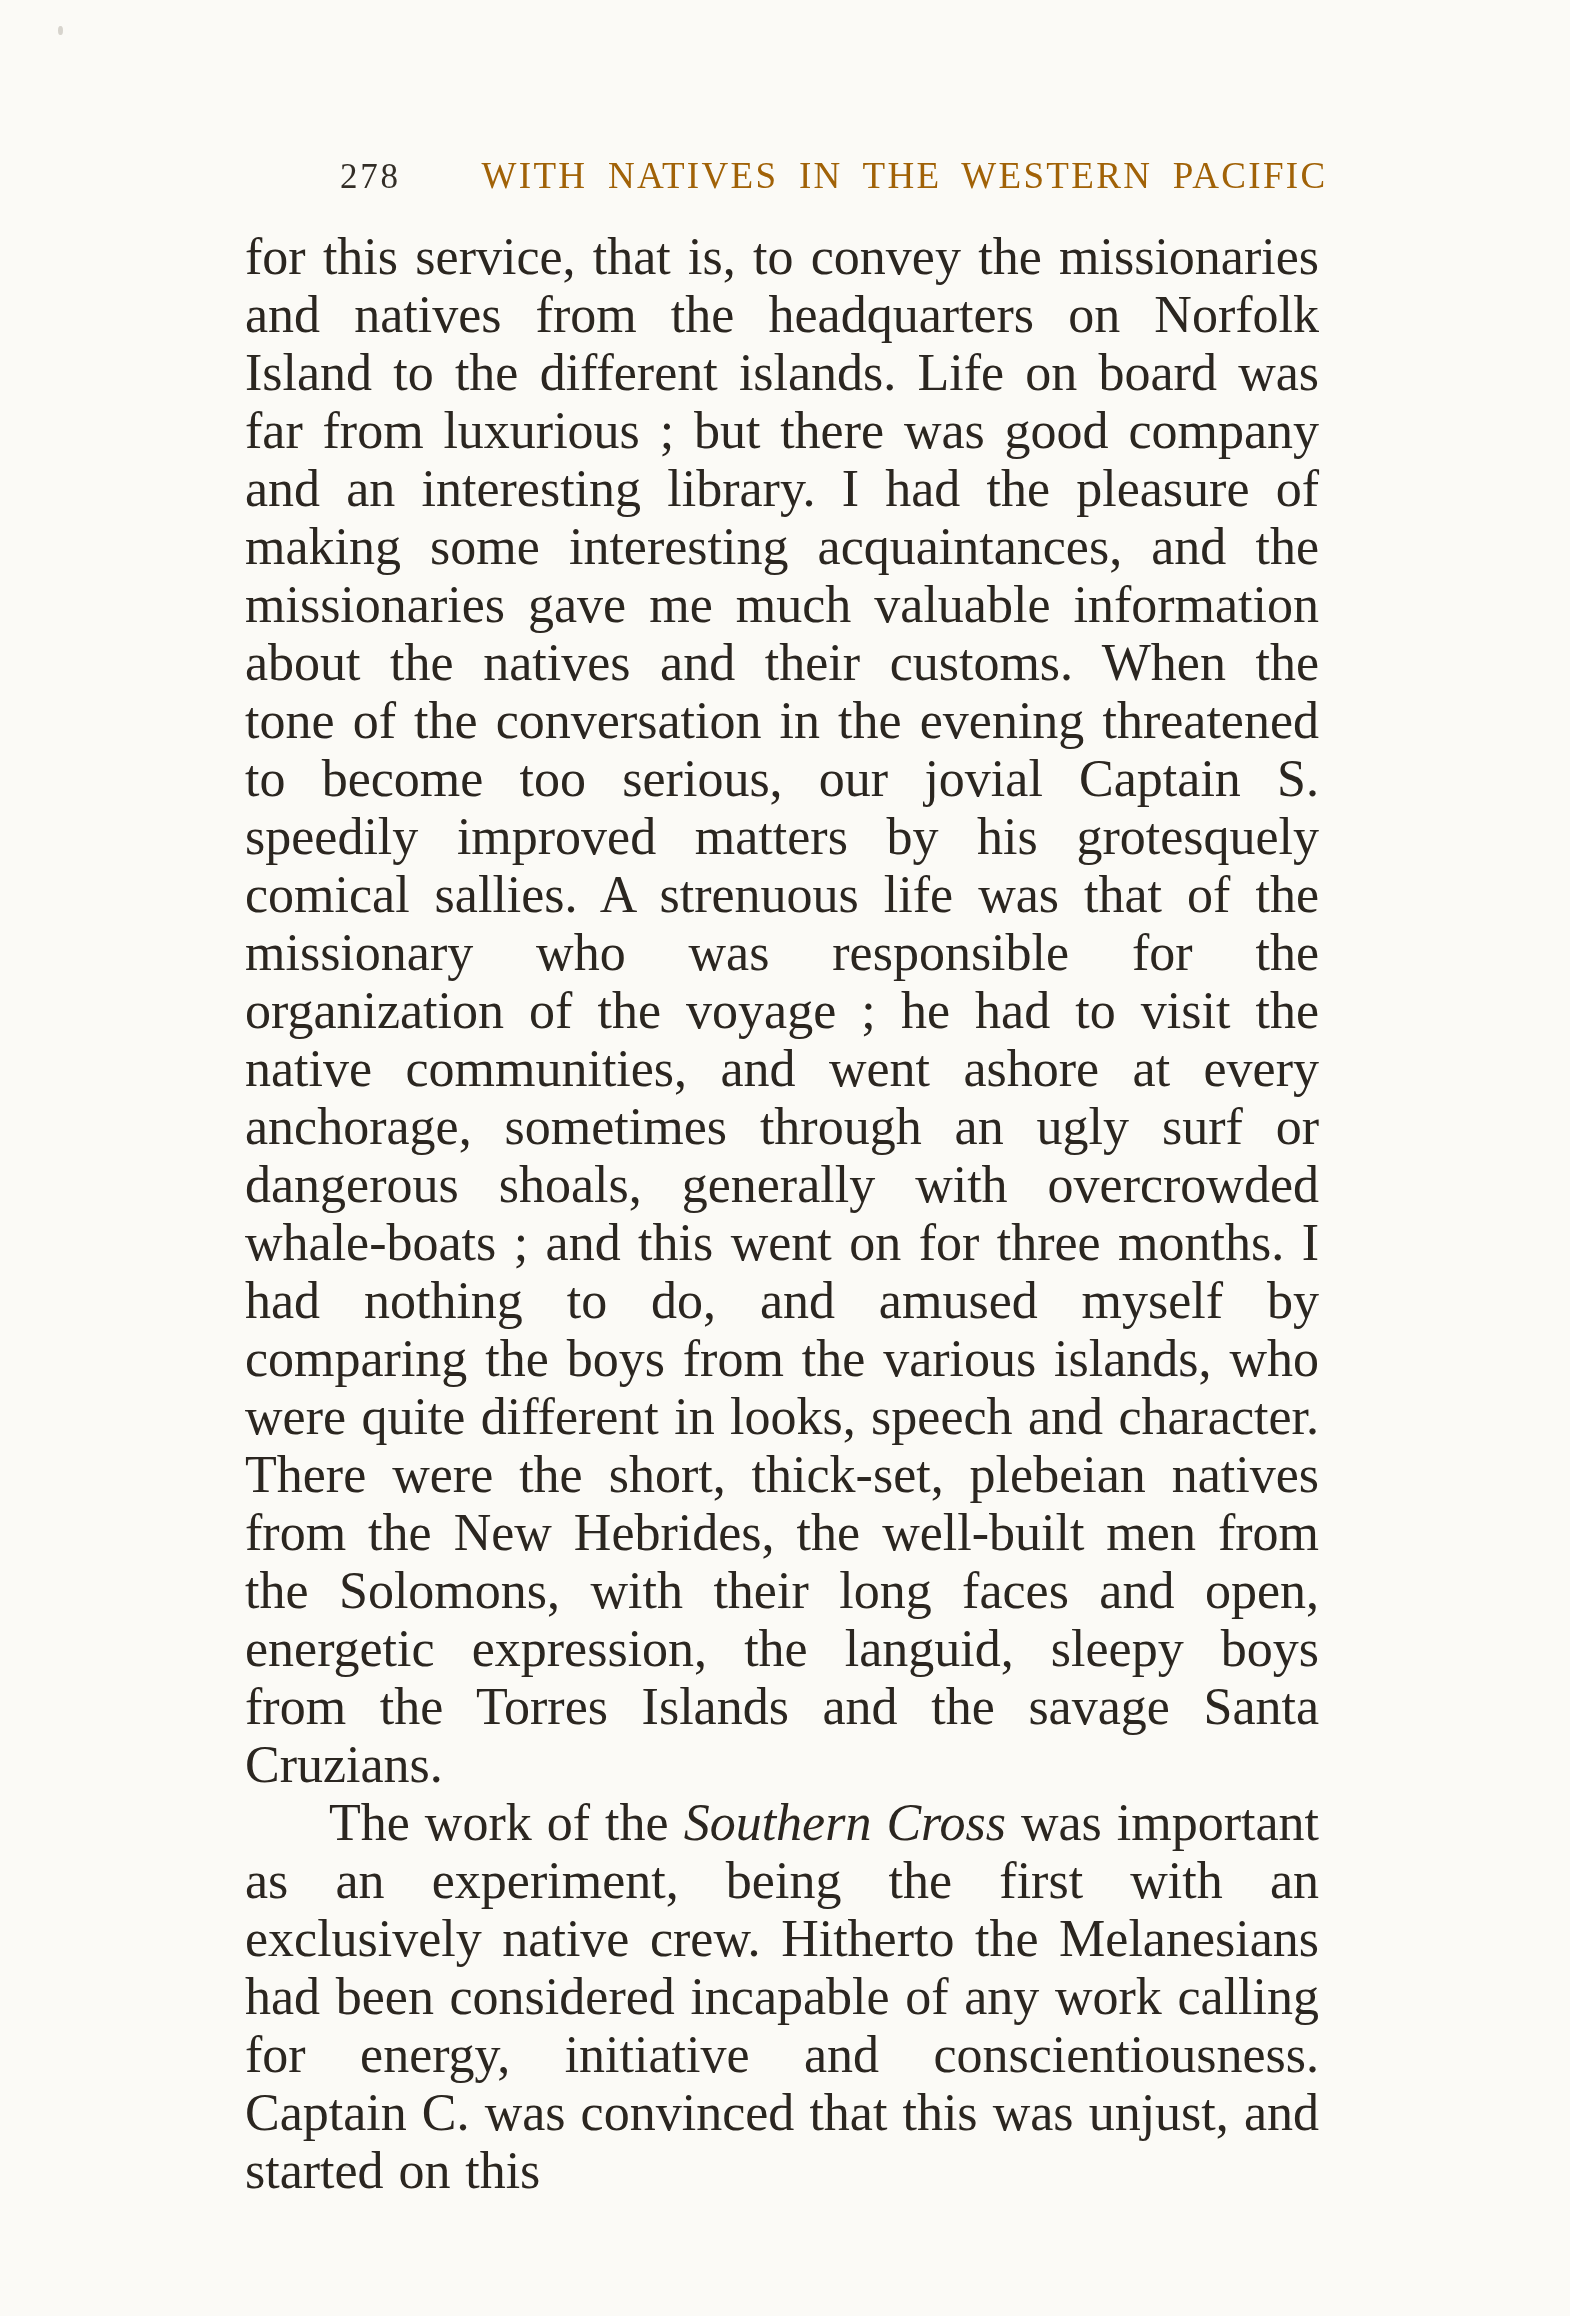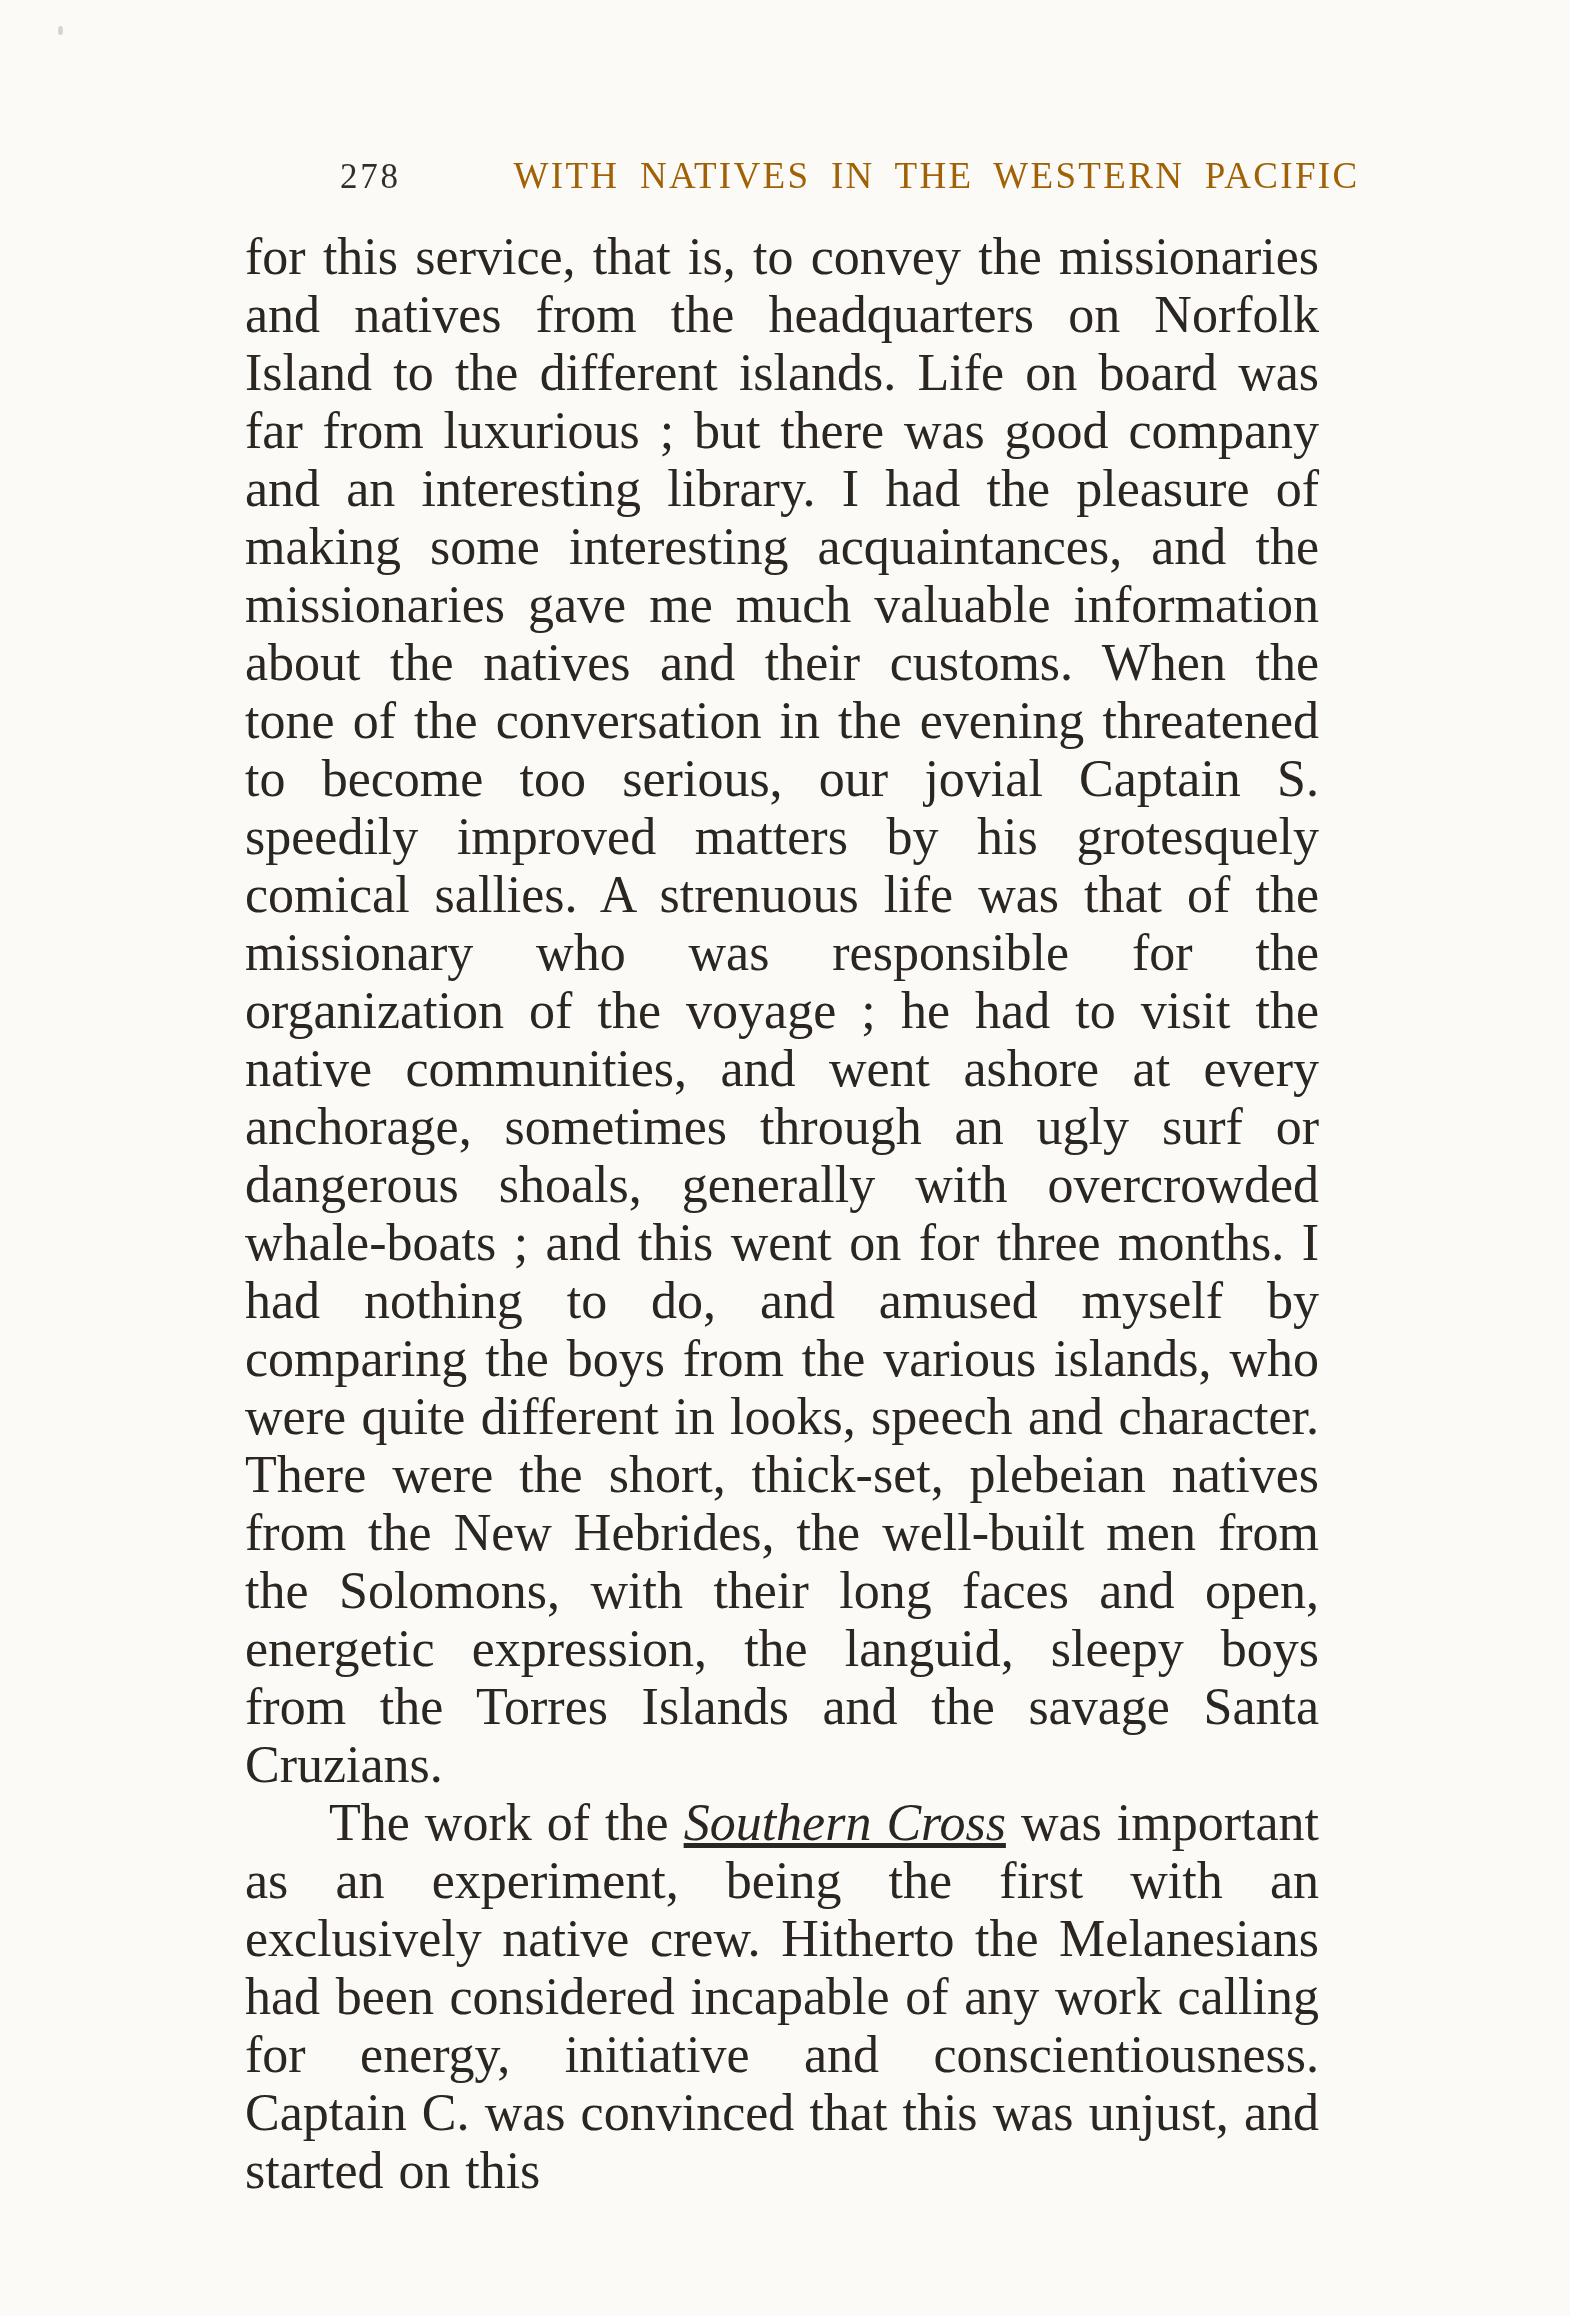--- a/index.html
+++ b/index.html
@@ -26,21 +26,20 @@
     top: 154px;
     width: 1074px;
   }
 
   .page-header {
     display: flex;
     align-items: baseline;
     padding-left: 95px;
     margin-bottom: 31px;
     white-space: nowrap;
-    gap: 32px;
   }
 
   .page-number {
     font-size: 35px;
     letter-spacing: 2.7px;
     color: #332e27;
     margin-right: 37px;
   }
 
   .running-title {
@@ -64,21 +63,20 @@
     margin: 0;
     padding: 0;
   }
 
   .para-indent {
     text-indent: 84px;
   }
 
   .book-title {
     font-style: italic;
-    text-decoration: underline;
   }
 
   .scan-artifact {
     position: absolute;
     background: #b9b5ac;
     border-radius: 50%;
   }
 
   .artifact-1 {
     left: 58px;

